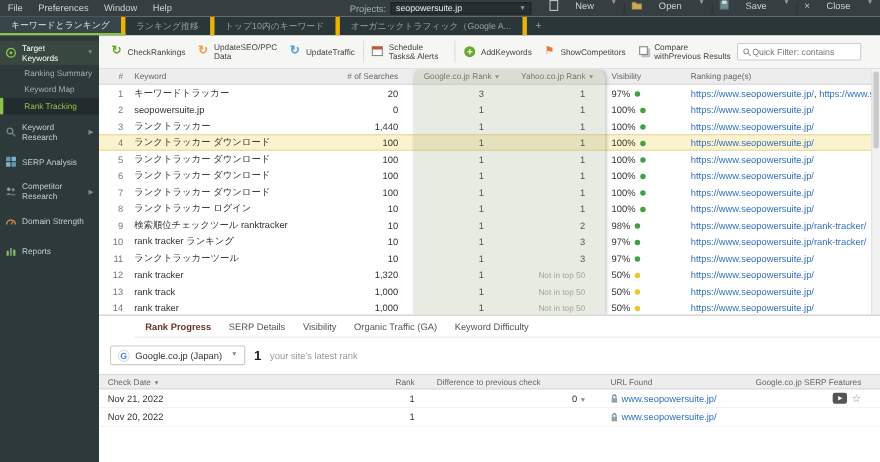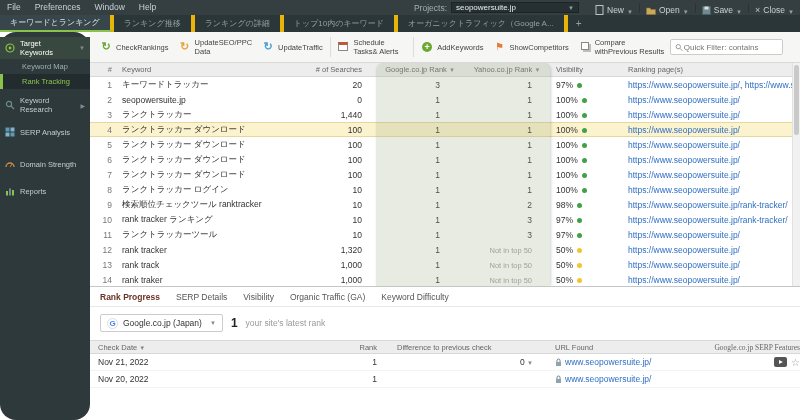--- a/index.html
+++ b/index.html
@@ -6,33 +6,33 @@
   html,body { width:800px; height:420px; overflow:hidden; }
   body { font-family:"Liberation Sans", sans-serif; background:#fff; position:relative; font-size:9px; color:#333; }
 
   
   .menubar { position:absolute; left:0; top:0; width:800px; height:15px; background:#353f42; display:flex; align-items:center; z-index:30; }
   .menu-item { color:#c9d2d2; font-size:8.5px; padding:0 7px; line-height:15px; }
   .mb-spacer { flex:1; }
   .projects-label { color:#9fb0b2; font-size:8.5px; margin-right:4px; }
   .project-select { display:flex; align-items:center; width:128px; height:11px; background:#262f31; border:1px solid #1c2426; color:#e8eeee; font-size:8px; padding:0 4px; margin-right:10px; }
   .project-select .chev { margin-left:auto; color:#8fa0a2; font-size:6px; }
-  .mb-btn { display:flex; align-items:flex-end; gap:3px; color:#c9d2d2; font-size:8.5px; padding:0 6px; height:15px; }
+  .mb-btn { display:flex; align-items:flex-start; gap:15px; color:#c9d2d2; font-size:8.5px; padding:0 6px; height:15px; }
   .mb-btn svg { display:block; }
   .mb-btn .chev { color:#8fa0a2; font-size:6px; }
   .mb-sep { width:1px; height:10px; background:#2a3335; }
 
   
   .tabbar { position:absolute; left:0; top:15px; width:800px; height:17px; background:#2b3639; display:flex; align-items:stretch; z-index:29; }
   .tab { font-size:8px; color:#93a0a2; padding:0 10px; line-height:17px; border-right:4px solid #eab308; }
   .tab.active { background:#37464a; color:#dfe6e6; border-bottom:2px solid #8bc34a; line-height:15px; }
   .tab-plus { color:#93a0a2; font-size:10px; padding:0 8px; line-height:17px; }
 
   
-  .sidebar { position:absolute; left:0; top:32px; width:90px; bottom:0; background:#2e393c; z-index:20;border-radius:16px; }
+  .sidebar { position:absolute; left:0; top:32px; width:90px; bottom:0; background:#2e393c; z-index:20; }
   .side-section { height:22px; display:flex; align-items:center; gap:5px; padding:0 5px; color:#c4cdcd; font-size:7.5px; }
   .side-section.active { background:#38473f; color:#fff; }
   .side-section .chev { margin-left:auto; color:#7d8c8e; font-size:6px; }
   .side-section svg { flex:none; }
   .side-sub { height:15px; line-height:15px; padding-left:22px; font-size:7.5px; color:#9fb0ae; }
   .side-sub.active { background:#222b2d; color:#8bc34a; border-left:3px solid #8bc34a; padding-left:19px; }
   .side-gap { height:5px; }
 
   
   .main { position:absolute; left:90px; top:32px; right:0; bottom:0; background:#fff; }
@@ -70,37 +70,37 @@
   .dot { display:inline-block; width:5px; height:5px; border-radius:50%; vertical-align:middle; margin-left:2px; }
   .dot.green { background:#43a047; } .dot.yellow { background:#f4c430; }
   .cpages a { color:#2f6fc4; text-decoration:none; }
   .rank-panel { position:absolute; left:286px; top:0; bottom:0; width:174px; background:rgba(164,177,134,0.25); border-radius:8px 8px 0 0; box-shadow:1px 0 3px rgba(0,0,0,0.18); pointer-events:none; }
 
   .vscroll { position:absolute; right:0; top:31px; bottom:134px; width:8px; background:#f1f1f1; border-left:1px solid #e2e2e2; }
   .vscroll .thumb { position:absolute; left:1px; top:2px; width:5px; height:70px; background:#c9c9c9; border-radius:3px; }
 
   
   .bottom { position:absolute; left:0; right:0; bottom:0; height:134px; background:#fff; border-top:1px solid #c6c6c6; }
-  .btabs { display:flex; gap:16px; padding:5px 10px 4px; font-size:8.5px; color:#555; border-bottom:1px solid #e8e8e8; }
+  .btabs { display:flex; gap:16px; padding:5px 10px 4px; font-size:8.5px; color:#555; border-bottom:1px solid #e8e8e8;margin-left:32px; }
   .btab.active { color:#6b3226; font-weight:bold; }
   .bcontrols { display:flex; align-items:center; gap:8px; padding:6px 10px 0; height:26px; }
   .engine-select { display:flex; align-items:center; gap:5px; border:1px solid #ccc; height:18px; padding:0 6px; font-size:8.5px; color:#333; background:#fff; border-radius:2px; }
   .g-badge { width:11px; height:11px; border-radius:50%; border:1px solid #ddd; color:#4285f4; font-weight:bold; font-size:8px; line-height:10px; text-align:center; }
   .engine-select .chev { color:#888; font-size:6px; margin-left:3px; }
   .latest-rank { font-size:12px; font-weight:bold; color:#222; }
   .latest-label { font-size:8.5px; color:#999; }
   .bhead { display:flex; height:14px; margin-top:7px; background:#ededed; border-top:1px solid #d8d8d8; border-bottom:1px solid #d8d8d8; font-size:7.5px; color:#666; align-items:center; }
   .brow { display:flex; height:17px; align-items:center; font-size:8.5px; color:#333; border-bottom:1px solid #f3f3f3; }
   .bc-date { width:238px; padding-left:8px; }
   .bc-rank { width:55px; text-align:right; padding-right:6px; }
   .bc-diff { width:160px; text-align:right; padding-right:10px; }
   .bhead .bc-diff { text-align:left; padding-left:14px; }
   .bc-url { flex:1; padding-left:12px; display:flex; align-items:center; gap:3px; }
   .bc-url a { color:#2f6fc4; text-decoration:none; }
-  .bc-serp { width:130px; text-align:right; padding-right:0; display:flex; justify-content:flex-end; align-items:center; gap:4px;font-family:Liberation Serif, serif; }
+  .bc-serp { width:130px; text-align:right; padding-right:17px; display:flex; justify-content:flex-end; align-items:center; gap:4px; }
   .bhead .bc-serp { display:block; }
   .diff-caret { color:#888; font-size:6px; }
   .f-video { display:inline-block; width:13px; height:10px; background:#555; border-radius:2px; position:relative; }
   .f-video:after { content:""; position:absolute; left:5px; top:2.5px; border-left:4px solid #fff; border-top:2.5px solid transparent; border-bottom:2.5px solid transparent; }
   .f-star { color:#9a9a9a; font-size:10px; }
 </style>
 </head>
 <body>
 
 <div class="menubar">
@@ -142,36 +142,36 @@
   <span class="mb-btn">
     <span style="color:#b9c4c4;font-size:9px;">×</span>
     <span>Close</span>
       <span class="chev">▼</span>
   </span>
 </div>
 
 <div class="tabbar">
   <span class="tab active">キーワードとランキング</span>
   <span class="tab">ランキング推移</span>
-  <span class="tab">ランキングの詳細</span>
   <span class="tab">トップ10内のキーワード</span>
   <span class="tab">オーガニックトラフィック（Google A...</span>
   <span class="tab-plus">+</span>
 </div>
 
 <div class="sidebar">
   <div class="side-gap"></div>
   <div class="side-section active">
     <svg width="10" height="10" viewBox="0 0 10 10">
         <circle cx="5" cy="5" r="4" fill="none" stroke="#8bc34a" stroke-width="1.2"></circle>
         <circle cx="5" cy="5" r="1.4" fill="#8bc34a"></circle>
       </svg>
     <span>Target Keywords</span>
     <span class="chev">▼</span>
   </div>
+  <div class="side-sub">Ranking Summary</div>
   <div class="side-sub">Keyword Map</div>
   <div class="side-sub active">Rank Tracking</div>
   <div class="side-gap"></div>
   <div class="side-section">
     <svg width="10" height="10" viewBox="0 0 10 10">
         <circle cx="4" cy="4" r="2.6" fill="none" stroke="#6f8b8f" stroke-width="1.2"></circle>
         <line x1="6" y1="6" x2="9" y2="9" stroke="#6f8b8f" stroke-width="1.2"></line>
       </svg>
     <span>Keyword Research</span>
     <span class="chev">▶</span>
@@ -180,20 +180,30 @@
   <div class="side-section">
     <svg width="10" height="10" viewBox="0 0 10 10">
         <rect x="0.5" y="0.5" width="4" height="4" fill="#5e99b5"></rect>
         <rect x="5.5" y="0.5" width="4" height="4" fill="#7fb3c9"></rect>
         <rect x="0.5" y="5.5" width="4" height="4" fill="#7fb3c9"></rect>
         <rect x="5.5" y="5.5" width="4" height="4" fill="#5e99b5"></rect>
       </svg>
     <span>SERP Analysis</span>
   </div>
   <div class="side-gap"></div>
+  <div class="side-section">
+    <svg width="10" height="10" viewBox="0 0 10 10">
+        <circle cx="3" cy="3" r="1.6" fill="#8aa0a8"></circle>
+        <path d="M0.5 8 Q3 5.2 5.5 8 Z" fill="#8aa0a8"></path>
+        <circle cx="7" cy="3.4" r="1.4" fill="#6f8b8f"></circle>
+        <path d="M4.8 8.5 Q7 6 9.5 8.5 Z" fill="#6f8b8f"></path>
+      </svg>
+    <span>Competitor Research</span>
+    <span class="chev">▶</span>
+  </div>
   <div class="side-gap"></div>
   <div class="side-section">
     <svg width="10" height="10" viewBox="0 0 10 10">
         <path d="M1 8 A4 4 0 0 1 9 8" fill="none" stroke="#c98b4a" stroke-width="1.4"></path>
         <line x1="5" y1="8" x2="7.2" y2="5" stroke="#c98b4a" stroke-width="1"></line>
       </svg>
     <span>Domain Strength</span>
   </div>
   <div class="side-gap"></div>
   <div class="side-section">

